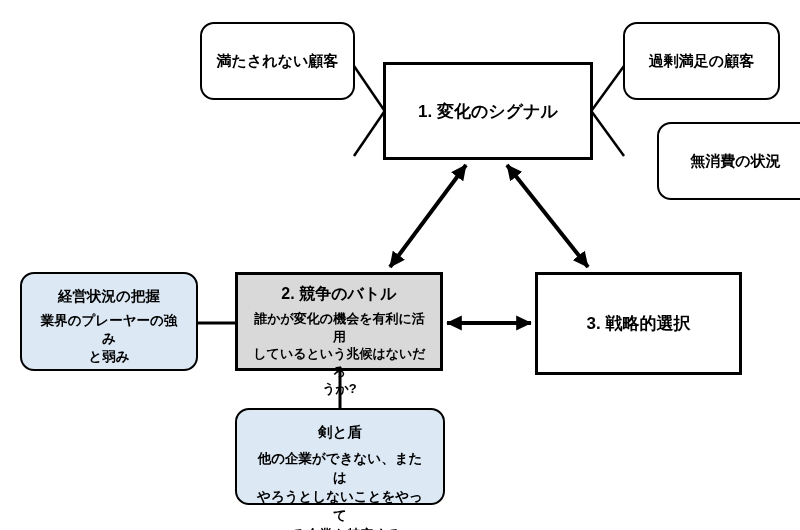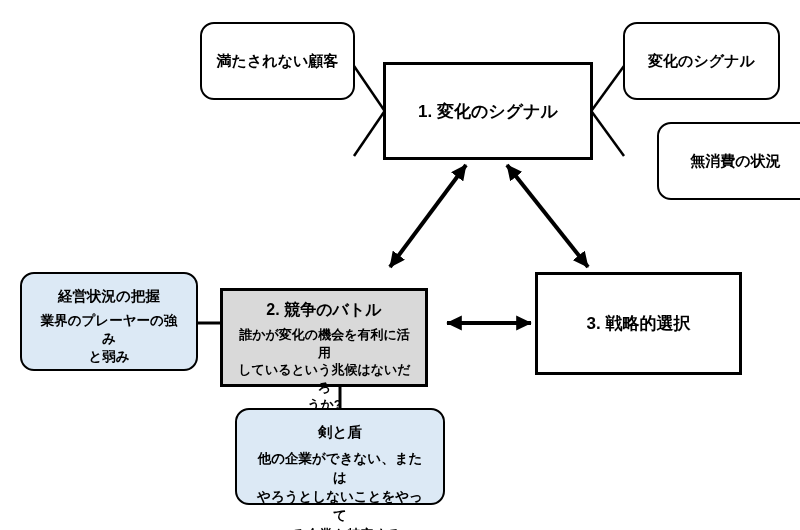--- a/index.html
+++ b/index.html
@@ -54,34 +54,34 @@
   <div class="box rounded" style="left:200px;top:22px;width:155px;height:78px;">
     <div class="lbl">満たされない顧客</div>
   </div>
 
 
   <div class="box" style="left:383px;top:62px;width:210px;height:98px;">
     <div class="title-lg">1. 変化のシグナル</div>
   </div>
 
   <div class="box rounded" style="left:623px;top:22px;width:157px;height:78px;">
-    <div class="lbl">変化のシグナル</div>
+    <div class="lbl">過剰満足の顧客</div>
   </div>
 
   <div class="box rounded" style="left:657px;top:122px;width:157px;height:78px;">
     <div class="lbl">無消費の状況</div>
   </div>
 
   <div class="box rounded blue toptext" style="left:20px;top:272px;width:178px;height:99px;">
     <div class="title-sm">経営状況の把握</div>
     <div class="body-txt body-grasp">業界のプレーヤーの強み
 と弱み</div>
   </div>
 
-  <div class="box gray toptext" style="left:220px;top:272px;width:208px;height:99px;margin-top:16px;">
+  <div class="box gray toptext" style="left:235px;top:272px;width:208px;height:99px;">
     <div class="title-md">2. 競争のバトル</div>
     <div class="body-txt body-battles">誰かが変化の機会を有利に活用
 しているという兆候はないだろ
 うか?</div>
   </div>
 
   <div class="box" style="left:535px;top:272px;width:207px;height:103px;">
     <div class="title-lg">3. 戦略的選択</div>
   </div>
 

